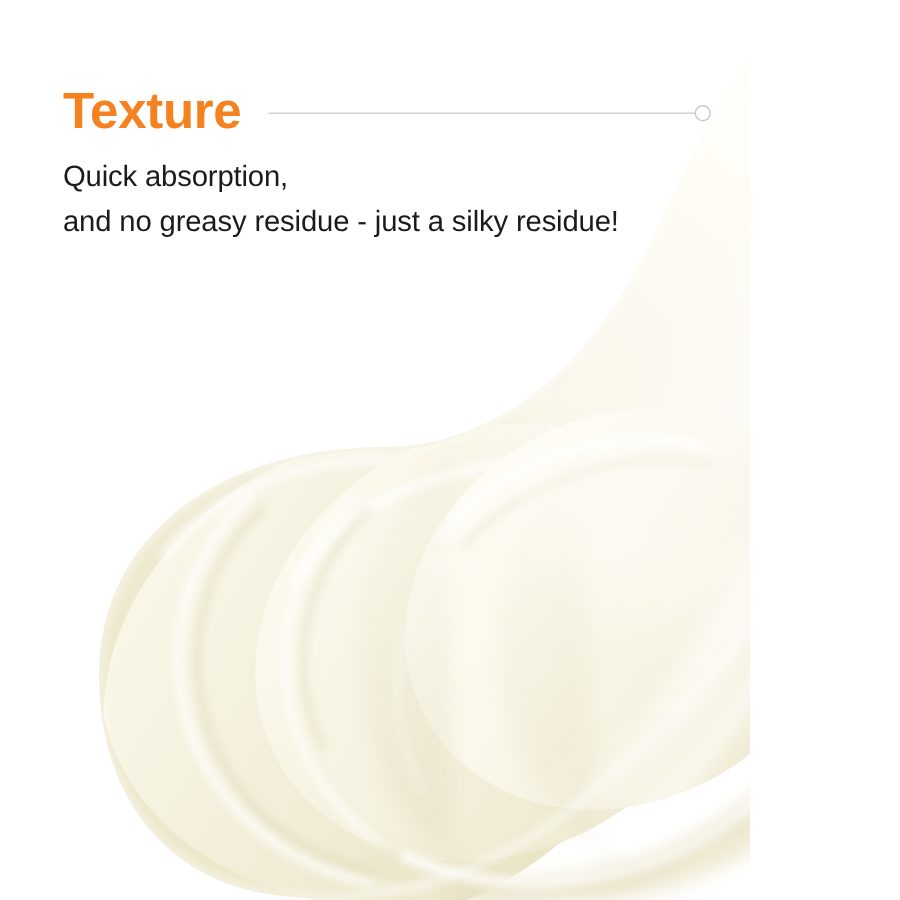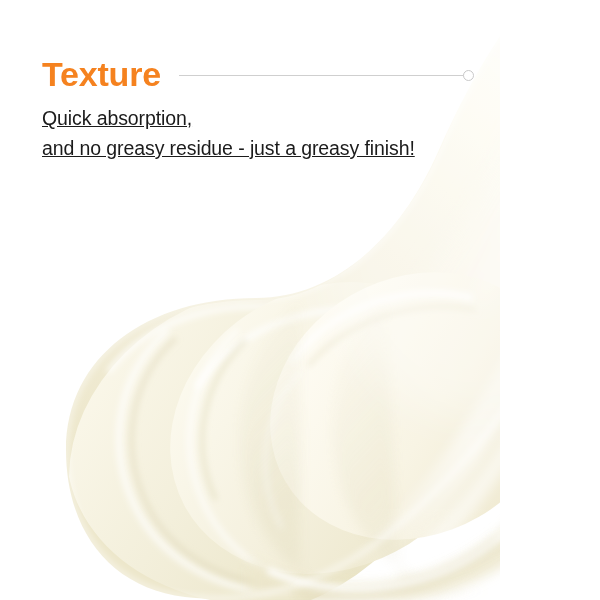--- a/index.html
+++ b/index.html
@@ -75,21 +75,21 @@
   }
 
   .body-text {
     margin-top: 7px;
     font-size: 19.5px;
     line-height: 30px;
     color: #1b1b1b;
     letter-spacing: -0.1px;
     white-space: nowrap;
   }
-  .body-line { display: block; text-decoration: underline; }
+  .body-line { display: block; }
 </style>
 </head>
 <body>
 
 <div id="stage" style="background: rgb(255, 255, 255);">
 
   <svg id="cream-art" viewBox="0 0 600 600" xmlns="http://www.w3.org/2000/svg" aria-hidden="true">
     <defs>
 
       <linearGradient id="gBody" x1="0.85" y1="0.02" x2="0.18" y2="0.92">
@@ -231,18 +231,18 @@
   <div class="section" id="section-texture">
     <div class="heading-row">
       <div class="heading" id="heading-texture" style="color: rgb(245, 130, 31);">Texture</div>
       <div class="rule-wrap">
         <div class="rule-line" id="rule-line-texture" style="background: rgb(207, 207, 207); width: 285px;"></div>
         <div class="rule-dot" id="rule-dot-texture"></div>
       </div>
     </div>
     <div class="body-text" style="color: rgb(27, 27, 27);">
       <span class="body-line">Quick absorption,</span>
-      <span class="body-line">and no greasy residue - just a greasy finish!</span>
+      <span class="body-line">and no greasy residue - just a silky residue!</span>
     </div>
   </div>
 
 
 </div>
 
 </body></html>

